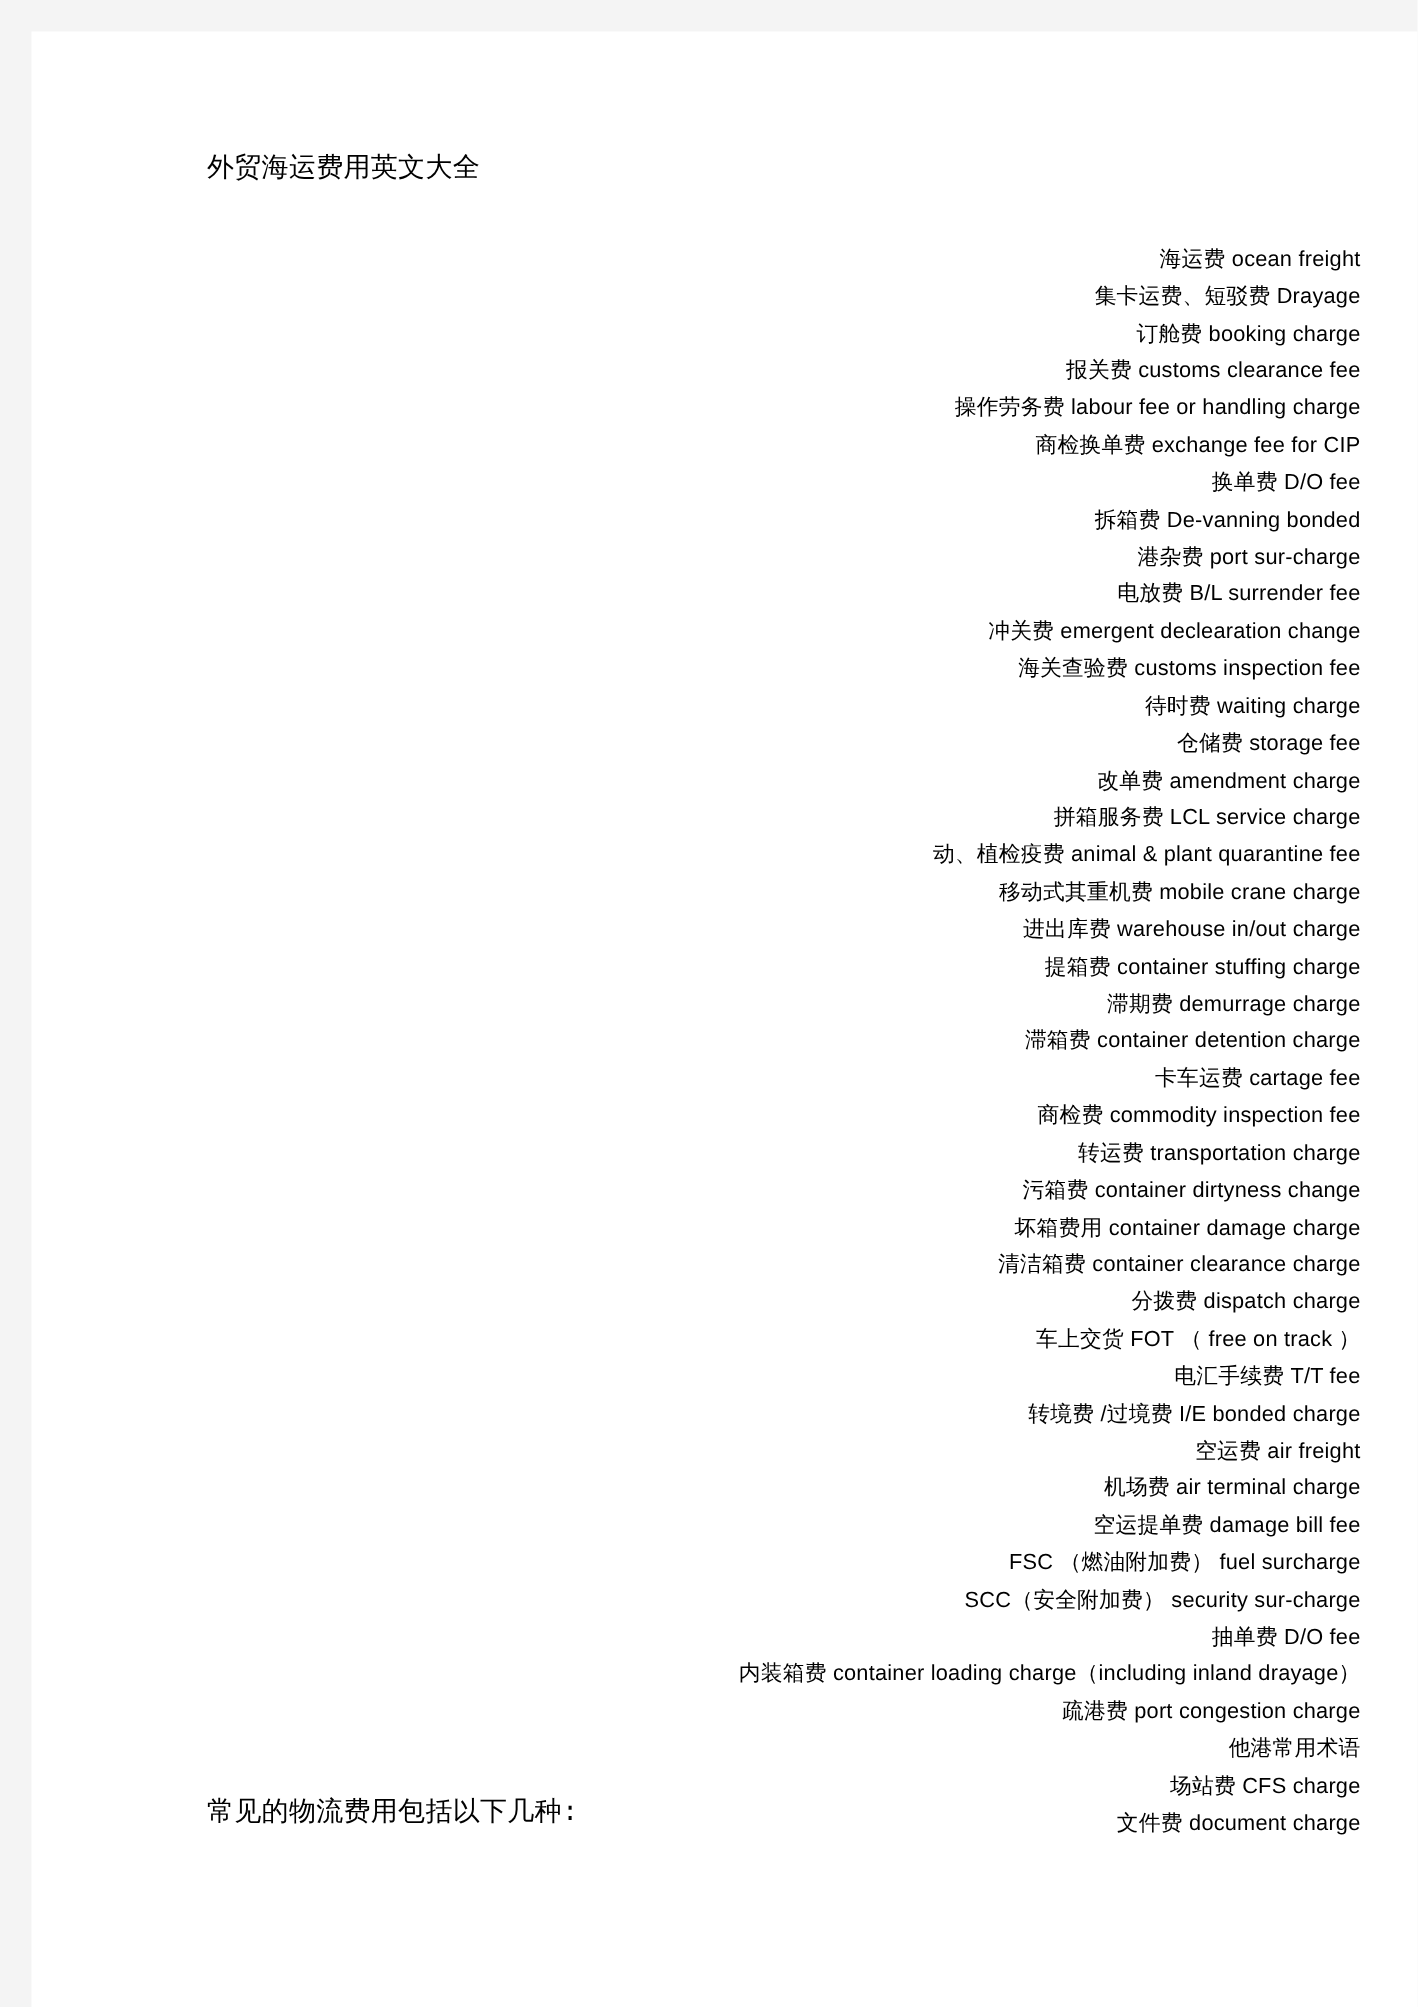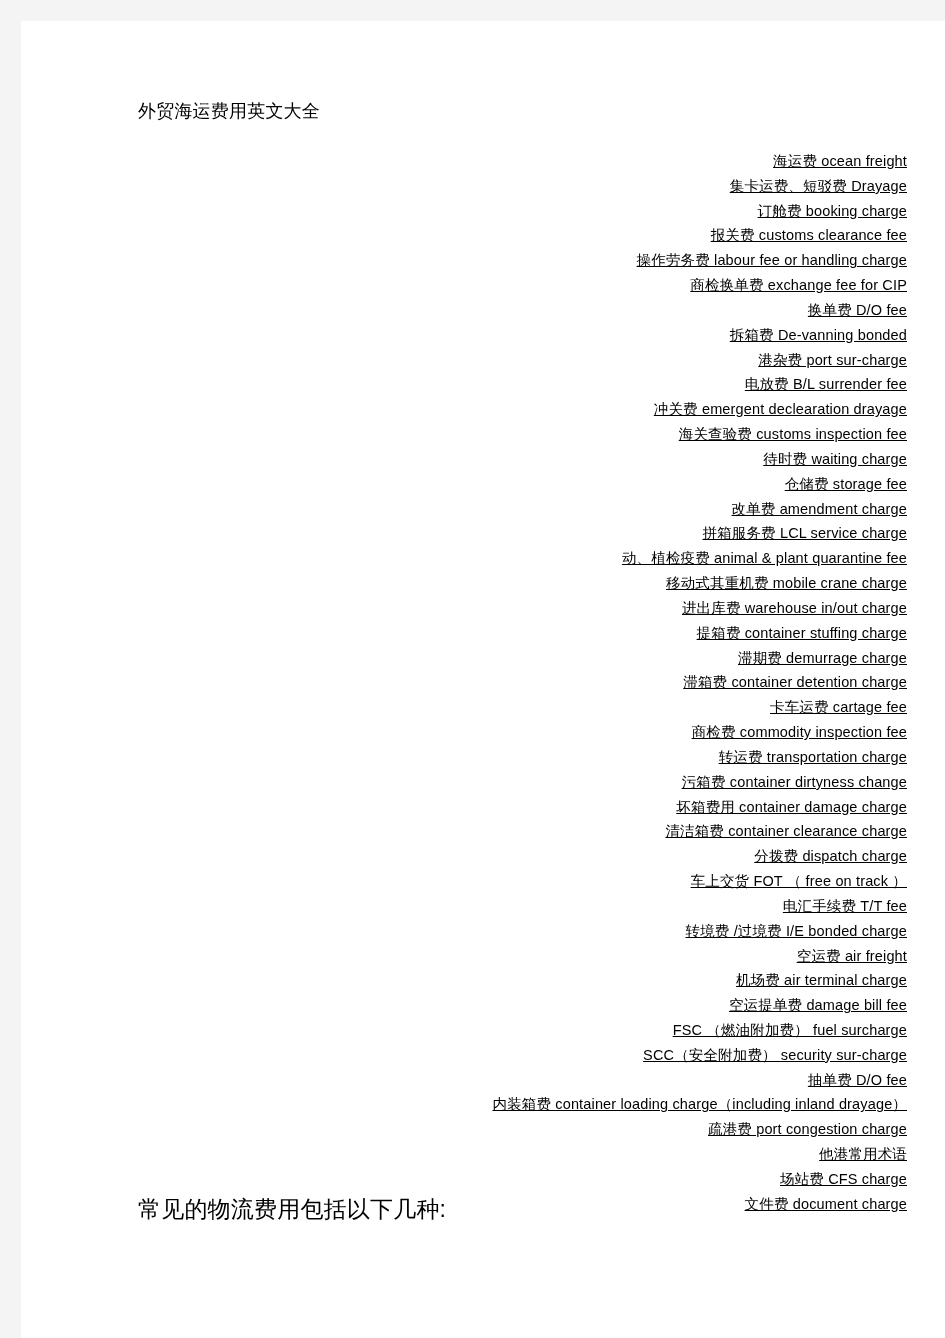--- a/index.html
+++ b/index.html
@@ -34,41 +34,41 @@
     top: 79px;
     font-size: 18px;
     line-height: 22px;
     color: #000000;
     white-space: nowrap;
     letter-spacing: 0.2px;
   }
   .fee-list {
     position: absolute;
     left: 146px;
-    top: 128px;
+    top: 140px;
     width: 740px;
-    text-decoration: underline;
   }
   .fee-row {
     display: block;
     font-size: 14.5px;
     line-height: 24.83px;
     color: #000000;
     white-space: nowrap;
     letter-spacing: 0.15px;
   }
   .closing-heading {
     position: absolute;
     left: 117px;
     top: 1177px;
-    font-size: 23px;
+    font-size: 18px;
     line-height: 22px;
     color: #000000;
     white-space: nowrap;
     letter-spacing: 0.2px;
+    font-family: Liberation Mono, monospace;
   }
 </style>
 </head>
 <body>
 
 <div class="page-shell">
   <div class="doc-body">
 
     <div class="doc-title">外贸海运费用英文大全</div>
 
@@ -76,21 +76,21 @@
         <div class="fee-row">海运费  ocean freight</div>
         <div class="fee-row">集卡运费、短驳费   Drayage</div>
         <div class="fee-row">订舱费  booking charge</div>
         <div class="fee-row">报关费  customs clearance fee</div>
         <div class="fee-row">操作劳务费   labour fee or handling charge</div>
         <div class="fee-row">商检换单费   exchange fee for CIP</div>
         <div class="fee-row">换单费  D/O fee</div>
         <div class="fee-row">拆箱费  De-vanning bonded</div>
         <div class="fee-row">港杂费  port sur-charge</div>
         <div class="fee-row">电放费  B/L surrender fee</div>
-        <div class="fee-row">冲关费  emergent declearation drayage</div>
+        <div class="fee-row">冲关费  emergent declearation change</div>
         <div class="fee-row">海关查验费   customs inspection fee</div>
         <div class="fee-row">待时费  waiting charge</div>
         <div class="fee-row">仓储费  storage fee</div>
         <div class="fee-row">改单费  amendment charge</div>
         <div class="fee-row">拼箱服务费   LCL service charge</div>
         <div class="fee-row">动、植检疫费   animal &amp; plant quarantine fee</div>
         <div class="fee-row">移动式其重机费   mobile crane charge</div>
         <div class="fee-row">进出库费  warehouse in/out charge</div>
         <div class="fee-row">提箱费  container stuffing charge</div>
         <div class="fee-row">滞期费  demurrage charge</div>

